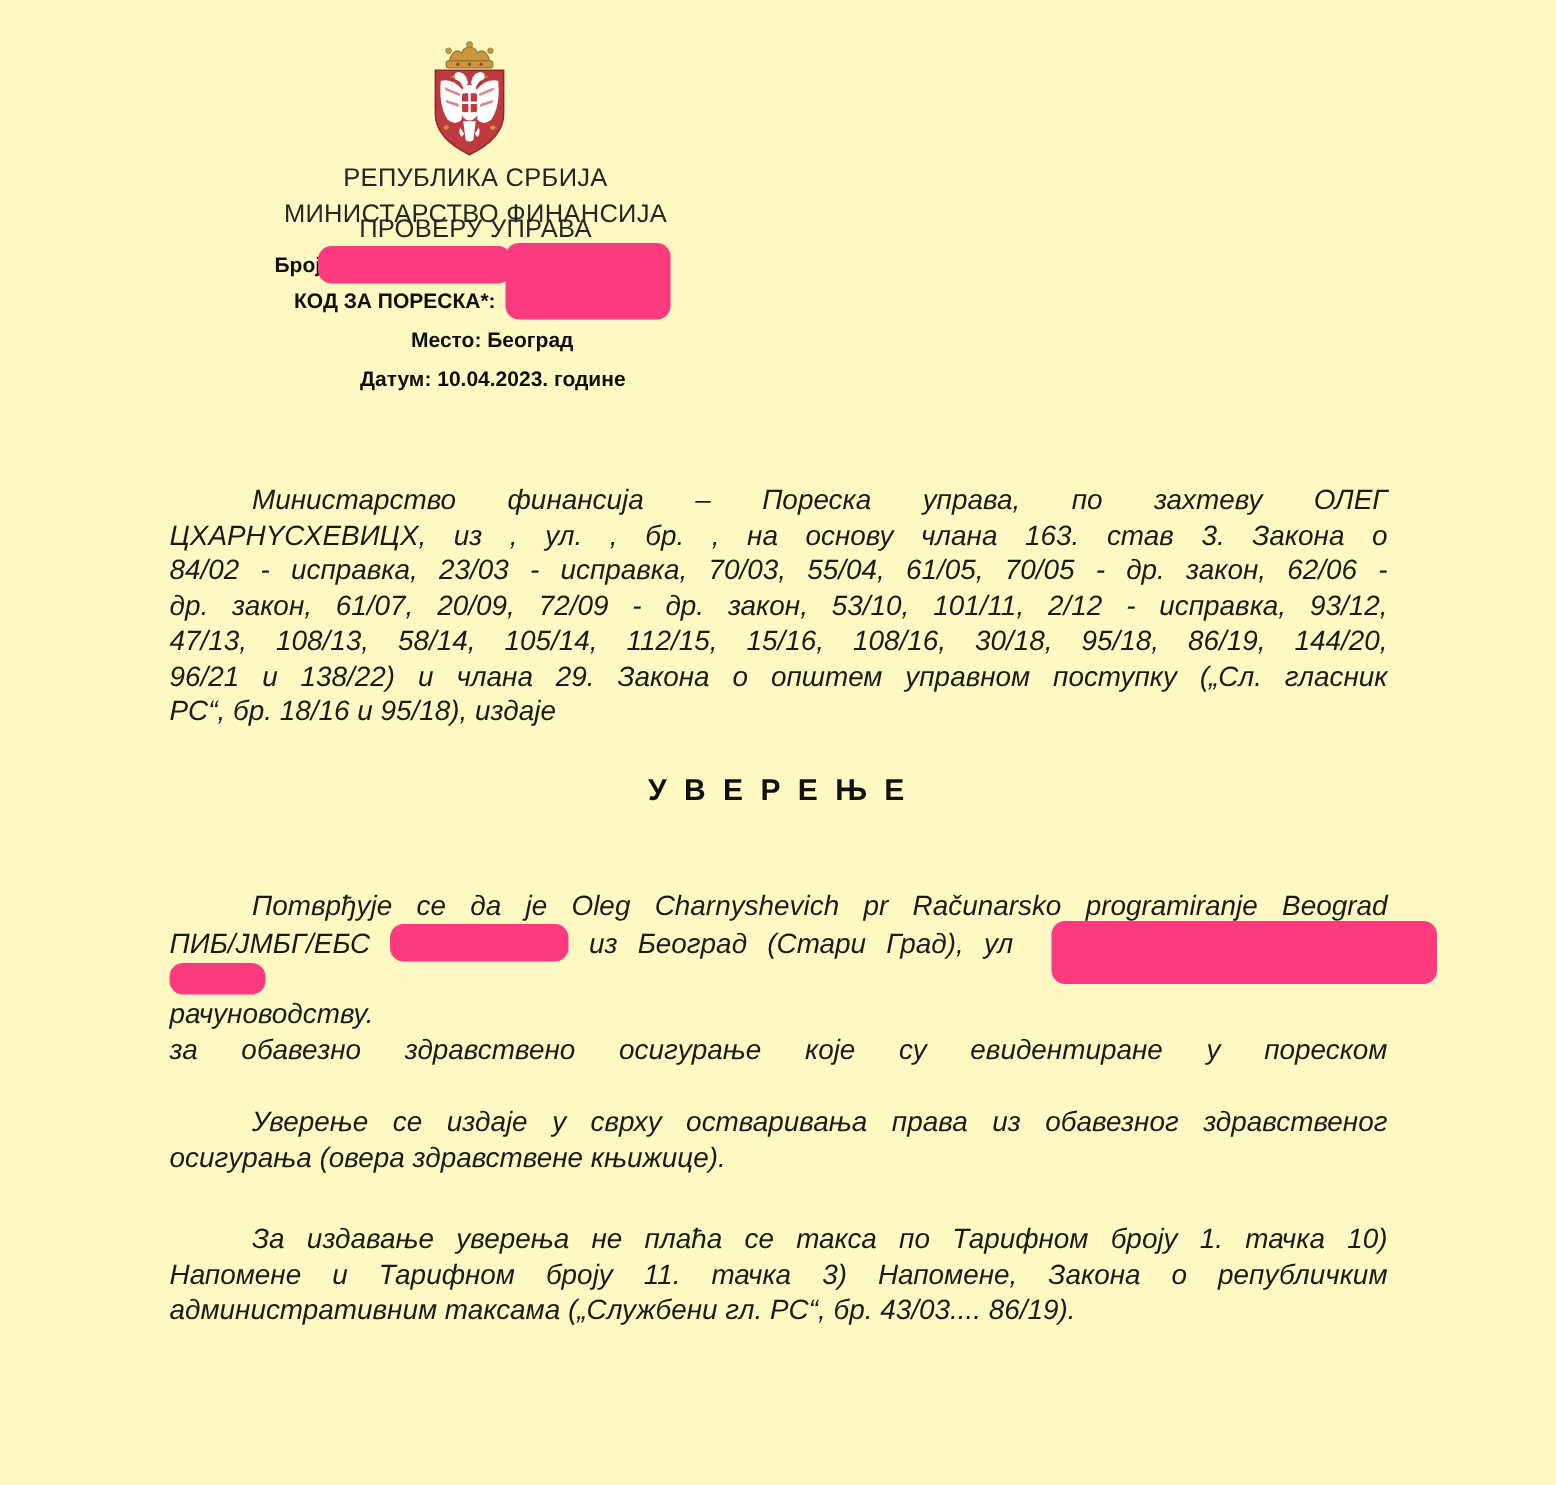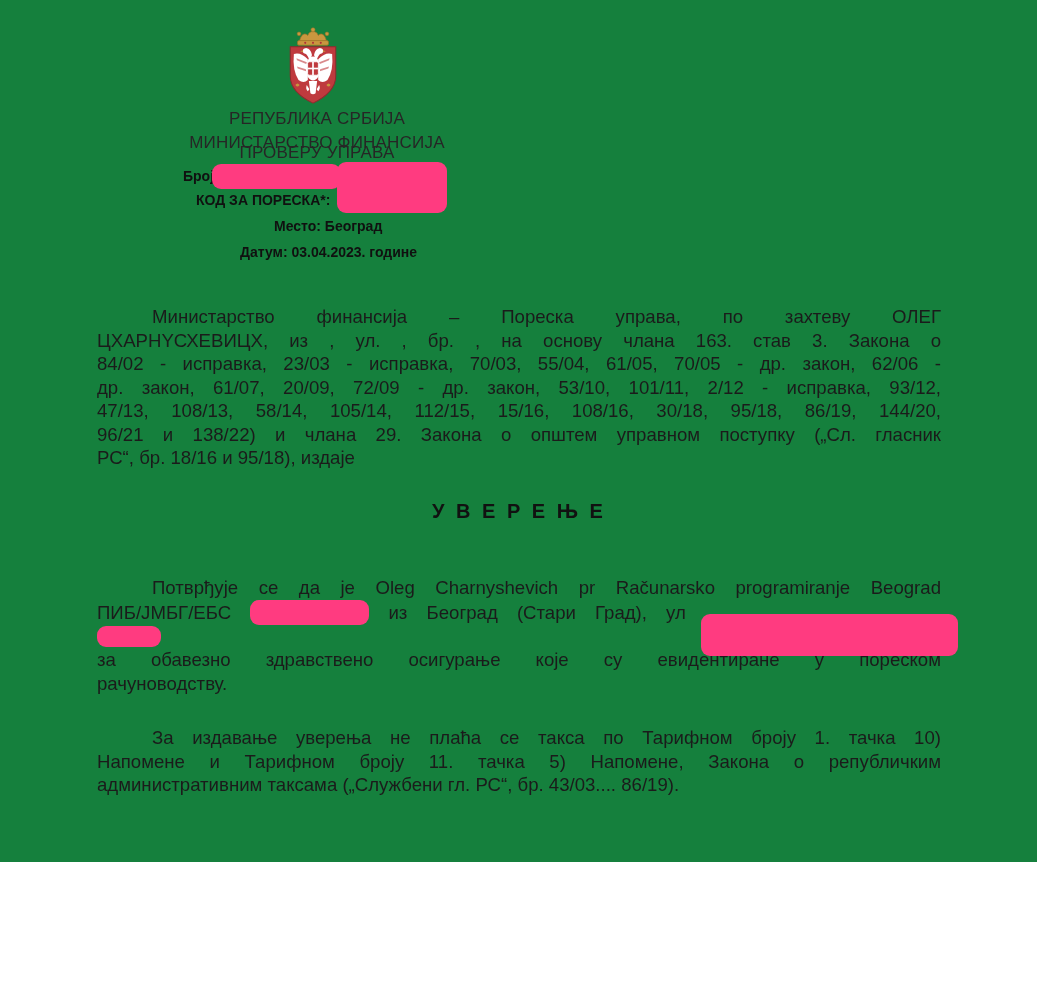--- a/index.html
+++ b/index.html
@@ -1,19 +1,19 @@
 <!DOCTYPE html>
 <html><head>
 <meta charset="utf-8">
 <style>
   html,body { margin:0; padding:0; background:#ffffff; }
   .page {
     position:relative;
-    width:1037px; height:862px;
-    background:#15803d;
+    width:1037px; height:990px;
+    background:#fef9c3;
     font-family:"Liberation Sans", sans-serif;
     color:#1b1b1b;
     overflow:hidden;
   }
 
   
   .arms { position:absolute; left:283px; top:27px; width:60px; height:83px; }
   .org-line {
     position:absolute; left:87px; width:460px;
     text-align:center; font-size:17px; line-height:17.2px;
@@ -42,21 +42,21 @@
   }
   .box-pib  { width:119px; height:25px; vertical-align:-6px; }
   .box-ebs  { width:64px;  height:21px; vertical-align:-4px; }
   .hidden-gap { display:inline-block; width:236px; height:1px; }
 
   
   .doc-body {
     position:absolute; left:97px; top:305px; width:844px;
     font-size:18.6px; line-height:23.5px; color:#1b1b1b;
   }
-  .para { margin:0; }
+  .para { margin:16px;font-style:italic; }
   .bline { text-align:justify; text-align-last:justify; }
   .bline.left { text-align:left; text-align-last:left; }
   .indent { text-indent:55px; }
   .doc-title {
     margin:30px 0 0 0; padding:0;
     text-align:center; text-align-last:center;
     font-size:20px; font-weight:bold; letter-spacing:3px;
     color:#111;
   }
   .mt-para2 { margin-top:53px; }
@@ -118,21 +118,21 @@
     </svg>
   </div>
 
   <div class="org-line org1">РЕПУБЛИКА СРБИЈА</div>
   <div class="org-line org2">МИНИСТАРСТВО ФИНАНСИЈА</div>
   <div class="org-line org3">ПРОВЕРУ УПРАВА</div>
 
   <div class="meta meta-number">Број:</div>
   <div class="meta meta-code">КОД ЗА ПОРЕСКА*:</div>
   <div class="meta meta-place">Место: Београд</div>
-  <div class="meta meta-date">Датум: 03.04.2023. године</div>
+  <div class="meta meta-date">Датум: 10.04.2023. године</div>
 
   <div class="redact abs box-number"></div>
   <div class="redact abs box-code"></div>
 
   <div class="doc-body">
 
     <div class="para">
       <div class="bline indent">Министарство финансија – Пореска управа, по захтеву ОЛЕГ</div>
       <div class="bline">ЦХАРНYСХЕВИЦХ, из , ул. , бр. , на основу члана 163. став 3. Закона о</div>
       <div class="bline">84/02 - исправка, 23/03 - исправка, 70/03, 55/04, 61/05, 70/05 - др. закон, 62/06 -</div>
@@ -148,28 +148,32 @@
       <div class="bline indent">Потврђује се да је Oleg Charnyshevich pr Računarsko programiranje Beograd</div>
       <div class="bline">
         <span>ПИБ/ЈМБГ/ЕБС</span>
         <span class="redact inline box-pib"></span>
         <span>из Београд (Стари Град), ул</span>
         <span class="hidden-gap"></span>
       </div>
       <div class="bline">
         <span class="redact inline box-ebs"></span>
       </div>
+      <div class="bline left">рачуноводству.</div>
       <div class="bline">за обавезно здравствено осигурање које су евидентиране у пореском</div>
-      <div class="bline left">рачуноводству.</div>
     </div>
 
+    <div class="para mt-para3">
+      <div class="bline indent">Уверење се издаје у сврху остваривања права из обавезног здравственог</div>
+      <div class="bline left">осигурања (овера здравствене књижице).</div>
+    </div>
 
     <div class="para mt-para4">
       <div class="bline indent">За издавање уверења не плаћа се такса по Тарифном броју 1. тачка 10)</div>
-      <div class="bline">Напомене и Тарифном броју 11. тачка 5) Напомене, Закона о републичким</div>
+      <div class="bline">Напомене и Тарифном броју 11. тачка 3) Напомене, Закона о републичким</div>
       <div class="bline left">административним таксама („Службени гл. РС“, бр. 43/03.... 86/19).</div>
     </div>
 
   </div>
 
   <div class="redact abs box-address"></div>
 
 </div>
 
 </body></html>

